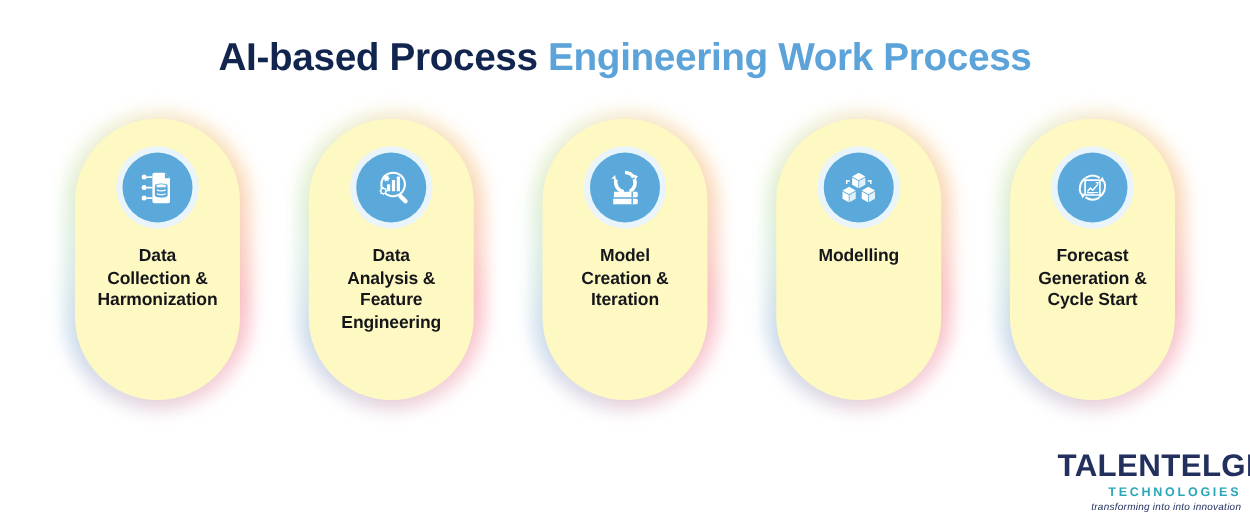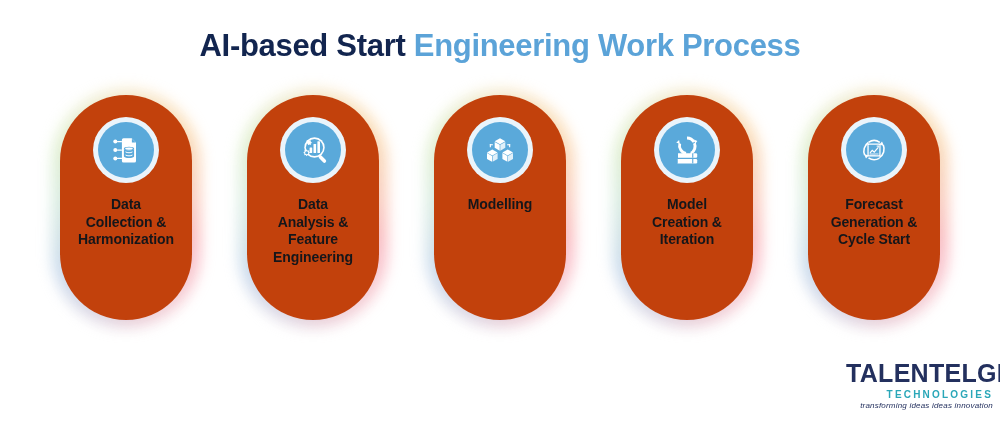--- a/index.html
+++ b/index.html
@@ -72,21 +72,21 @@
       radial-gradient(circle at 50% 96%, rgba(255,170,180,0.40) 0%, rgba(255,170,180,0) 55%);
     filter: blur(7px);
   }
 
   .card {
     position: absolute;
     left: 0;
     top: 0;
     width: 132px;
     height: 225px;
-    background: #c2410c;
+    background: #fef9c3;
     border-radius: 66px;
     display: flex;
     flex-direction: column;
     align-items: center;
     box-shadow: 0 4px 18px rgba(80, 90, 120, 0.07);
   }
 
   .icon-ring {
     margin-top: 22px;
     width: 66px;
@@ -160,21 +160,21 @@
     margin-top: 1px;
     margin-right: 2px;
   }
 </style>
 </head>
 <body>
 
 <div class="page">
 
   <div class="title">
-    <span class="t-dark">AI-based Start</span><span class="t-blue"> Engineering Work Process</span>
+    <span class="t-dark">AI-based Process</span><span class="t-blue"> Engineering Work Process</span>
   </div>
 
   <div class="cards">
 
     <div class="card-wrap">
       <div class="card-glow"></div>
       <div class="card">
         <div class="icon-ring">
           <div class="icon-circle">
             <svg width="34" height="34" viewBox="0 0 34 34">
@@ -226,53 +226,20 @@
       </div>
     </div>
 
     <div class="card-wrap">
       <div class="card-glow"></div>
       <div class="card">
         <div class="icon-ring">
           <div class="icon-circle">
             <svg width="34" height="34" viewBox="0 0 34 34">
               <g fill="#ffffff">
-
-                <path d="M17 5.2l5.3 3.0-5.3 3.0-5.3-3.0z"></path>
-                <path d="M11.7 8.9l5.0 2.85v5.9l-5.0-2.85z"></path>
-                <path d="M22.3 8.9l-5.0 2.85v5.9l5.0-2.85z" opacity="0.82"></path>
-
-                <path d="M9.3 16.4l5.3 3.0-5.3 3.0-5.3-3.0z"></path>
-                <path d="M4.0 20.1l5.0 2.85v5.9l-5.0-2.85z"></path>
-                <path d="M14.6 20.1l-5.0 2.85v5.9l5.0-2.85z" opacity="0.82"></path>
-
-                <path d="M24.7 16.4l5.3 3.0-5.3 3.0-5.3-3.0z"></path>
-                <path d="M19.4 20.1l5.0 2.85v5.9l-5.0-2.85z"></path>
-                <path d="M30.0 20.1l-5.0 2.85v5.9l5.0-2.85z" opacity="0.82"></path>
-
-                <path d="M6.8 11.2h1.1v3.0h-1.1z"></path>
-                  <path d="M6.8 11.2h3.0v1.1h-3.0z"></path>
-                <path d="M27.2 11.2h-1.1v3.0h1.1z"></path>
-                  <path d="M27.2 11.2h-3.0v1.1h3.0z"></path>
-                <path d="M15.3 23.3h1.1v3.0h-1.1z" opacity="0"></path>
-              </g>
-            </svg>
-          </div>
-        </div>
-        <div class="card-label">Modelling</div>
-      </div>
-    </div>
-
-    <div class="card-wrap">
-      <div class="card-glow"></div>
-      <div class="card">
-        <div class="icon-ring">
-          <div class="icon-circle">
-            <svg width="34" height="34" viewBox="0 0 34 34">
-              <g fill="#ffffff">
                 <path d="M17 3.6a9.4 9.4 0 0 1 8.2 4.8l-2.5 1.45A6.5 6.5 0 0 0 17 6.5z"></path>
                 <path d="M25.7 9.4a9.4 9.4 0 0 1-4.0 12.1l-1.5-2.5a6.5 6.5 0 0 0 2.9-8.2z"></path>
                 <path d="M16.0 21.8A9.4 9.4 0 0 1 8.5 9.8l2.6 1.2a6.5 6.5 0 0 0 5.1 8.0z"></path>
                 <path d="M24.0 6.6l3.3 1.4-2.1 2.9z"></path>
                 <path d="M22.8 22.5l-3.4 1.0 0.9-3.5z"></path>
                 <path d="M9.1 7.0l0.6 3.6-3.5-0.9z"></path>
                 <path d="M8.0 20.3h18.0a1.2 1.2 0 0 1 1.2 1.2v2.0a1.2 1.2 0 0 1-1.2 1.2H8.0z"></path>
                 <path d="M8.0 20.3l-2.8 1.7 2.8 1.7z" fill="#5aa9da"></path>
                 <path d="M7.5 26.0h18.5a1.2 1.2 0 0 1 1.2 1.2v2.0a1.2 1.2 0 0 1-1.2 1.2H7.5z"></path>
                 <path d="M7.5 26.0l-2.8 2.2 2.8 2.2z" fill="#5aa9da"></path>
@@ -285,20 +252,53 @@
         <div class="card-label">Model<br>Creation &amp;<br>Iteration</div>
       </div>
     </div>
 
     <div class="card-wrap">
       <div class="card-glow"></div>
       <div class="card">
         <div class="icon-ring">
           <div class="icon-circle">
             <svg width="34" height="34" viewBox="0 0 34 34">
+              <g fill="#ffffff">
+
+                <path d="M17 5.2l5.3 3.0-5.3 3.0-5.3-3.0z"></path>
+                <path d="M11.7 8.9l5.0 2.85v5.9l-5.0-2.85z"></path>
+                <path d="M22.3 8.9l-5.0 2.85v5.9l5.0-2.85z" opacity="0.82"></path>
+
+                <path d="M9.3 16.4l5.3 3.0-5.3 3.0-5.3-3.0z"></path>
+                <path d="M4.0 20.1l5.0 2.85v5.9l-5.0-2.85z"></path>
+                <path d="M14.6 20.1l-5.0 2.85v5.9l5.0-2.85z" opacity="0.82"></path>
+
+                <path d="M24.7 16.4l5.3 3.0-5.3 3.0-5.3-3.0z"></path>
+                <path d="M19.4 20.1l5.0 2.85v5.9l-5.0-2.85z"></path>
+                <path d="M30.0 20.1l-5.0 2.85v5.9l5.0-2.85z" opacity="0.82"></path>
+
+                <path d="M6.8 11.2h1.1v3.0h-1.1z"></path>
+                  <path d="M6.8 11.2h3.0v1.1h-3.0z"></path>
+                <path d="M27.2 11.2h-1.1v3.0h1.1z"></path>
+                  <path d="M27.2 11.2h-3.0v1.1h3.0z"></path>
+                <path d="M15.3 23.3h1.1v3.0h-1.1z" opacity="0"></path>
+              </g>
+            </svg>
+          </div>
+        </div>
+        <div class="card-label">Modelling</div>
+      </div>
+    </div>
+
+    <div class="card-wrap">
+      <div class="card-glow"></div>
+      <div class="card">
+        <div class="icon-ring">
+          <div class="icon-circle">
+            <svg width="34" height="34" viewBox="0 0 34 34">
               <g fill="none" stroke="#ffffff" stroke-width="1.6">
                 <path d="M26.3 12.0a10.2 10.2 0 0 1-3.9 12.6"></path>
                 <path d="M7.7 22.1A10.2 10.2 0 0 1 11.4 9.5"></path>
                 <path d="M11.5 9.3a10.2 10.2 0 0 1 11.3 0"></path>
                 <path d="M22.5 25.1a10.2 10.2 0 0 1-11.0-.2"></path>
               </g>
               <g fill="#ffffff">
                 <path d="M25.0 8.4l2.0 4.5-4.6-1.5z"></path>
                 <path d="M9.0 25.6l-2.0-4.5 4.6 1.5z"></path>
                 <rect x="10.4" y="10.4" width="13.2" height="13.2" rx="1.2"></rect>
@@ -325,16 +325,16 @@
   <div class="logo">
     <div class="logo-mark-row">
       <svg width="38" height="28" viewBox="0 0 38 28">
         <path d="M1 1h20l-8.5 7H8.5l-0.5 19H4.5L5 8H1z" fill="#23305e"></path>
         <path d="M14 1h22l-9.5 8h-7.5l-0.6 18h-3.6L15.5 9h-6z" fill="#1ec8d4"></path>
         <path d="M21 1h15l-9.2 8h-8.0z" fill="#23305e" opacity="0.12"></path>
       </svg>
       <div class="logo-word">TALENTELGIA</div>
     </div>
     <div class="logo-sub">TECHNOLOGIES</div>
-    <div class="logo-tag">transforming ideas ideas innovation</div>
+    <div class="logo-tag">transforming into into innovation</div>
   </div>
 
 </div>
 
 </body></html>

